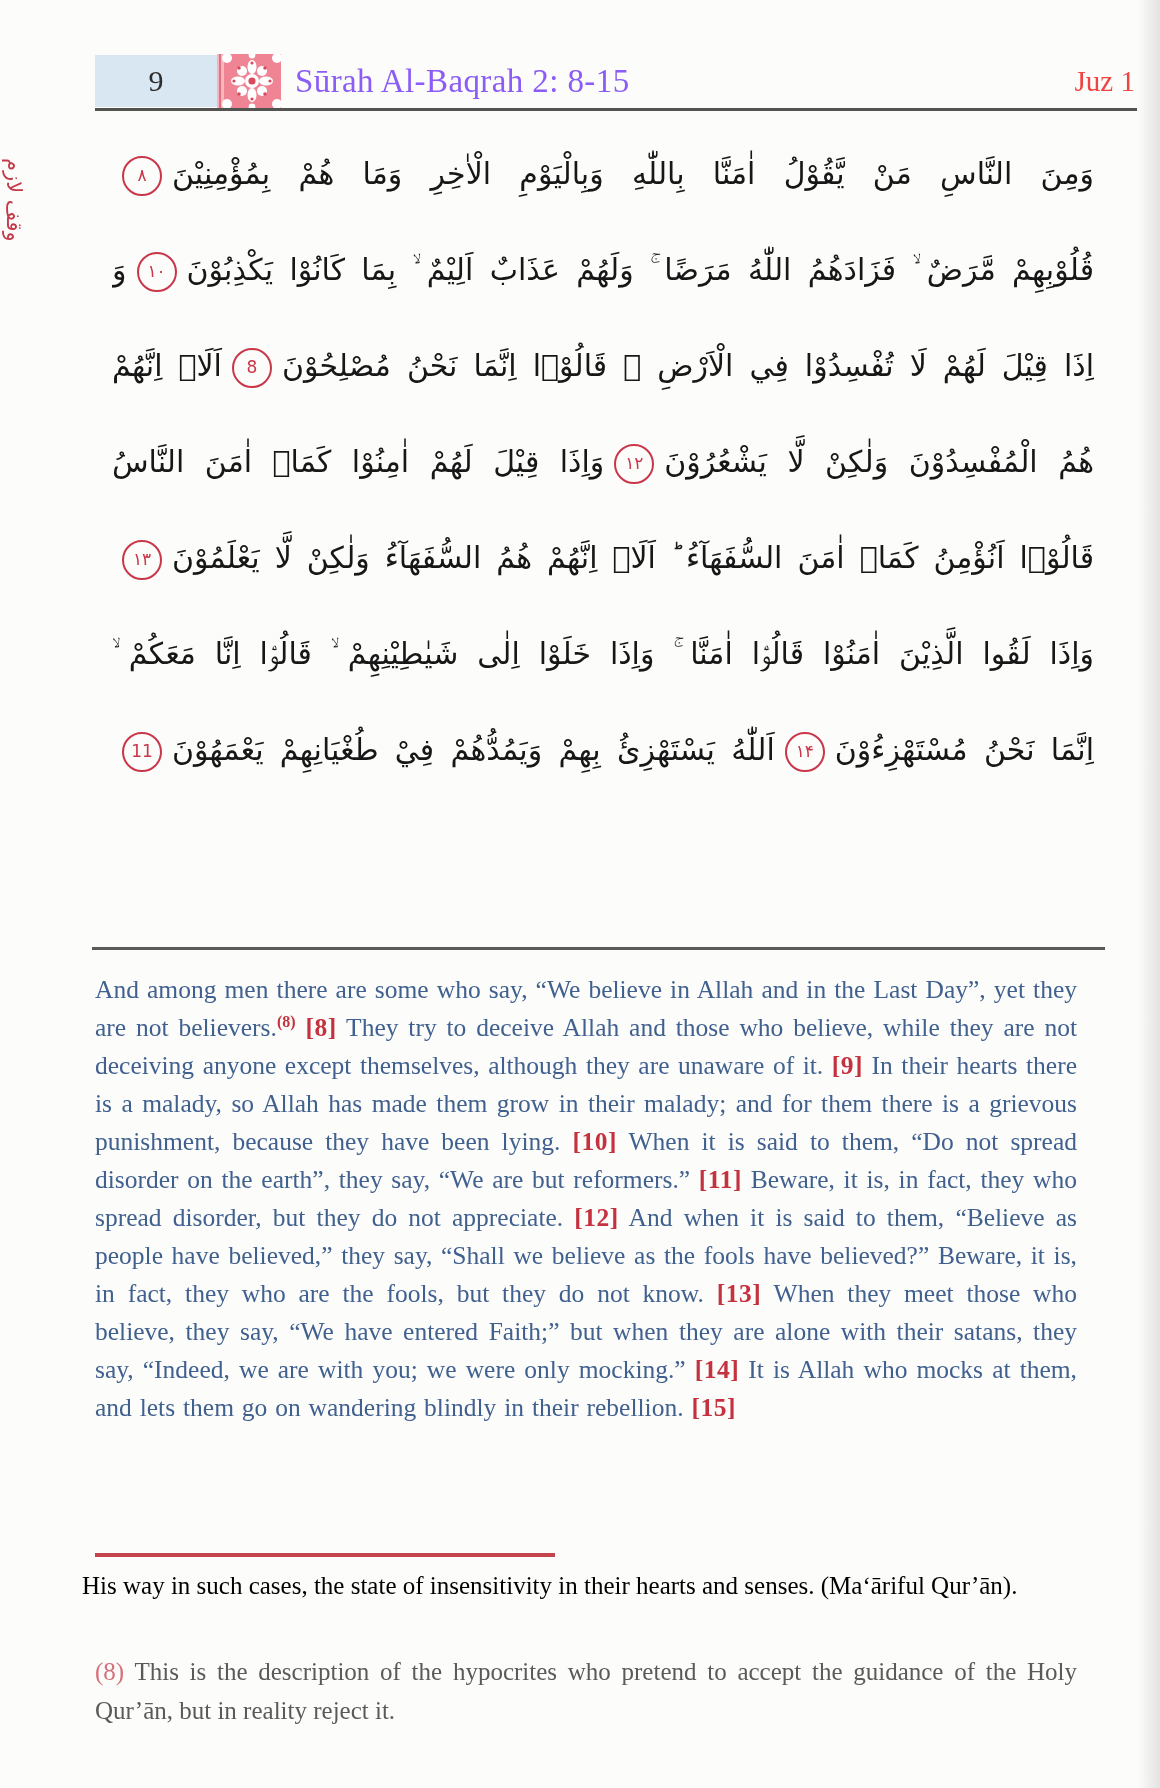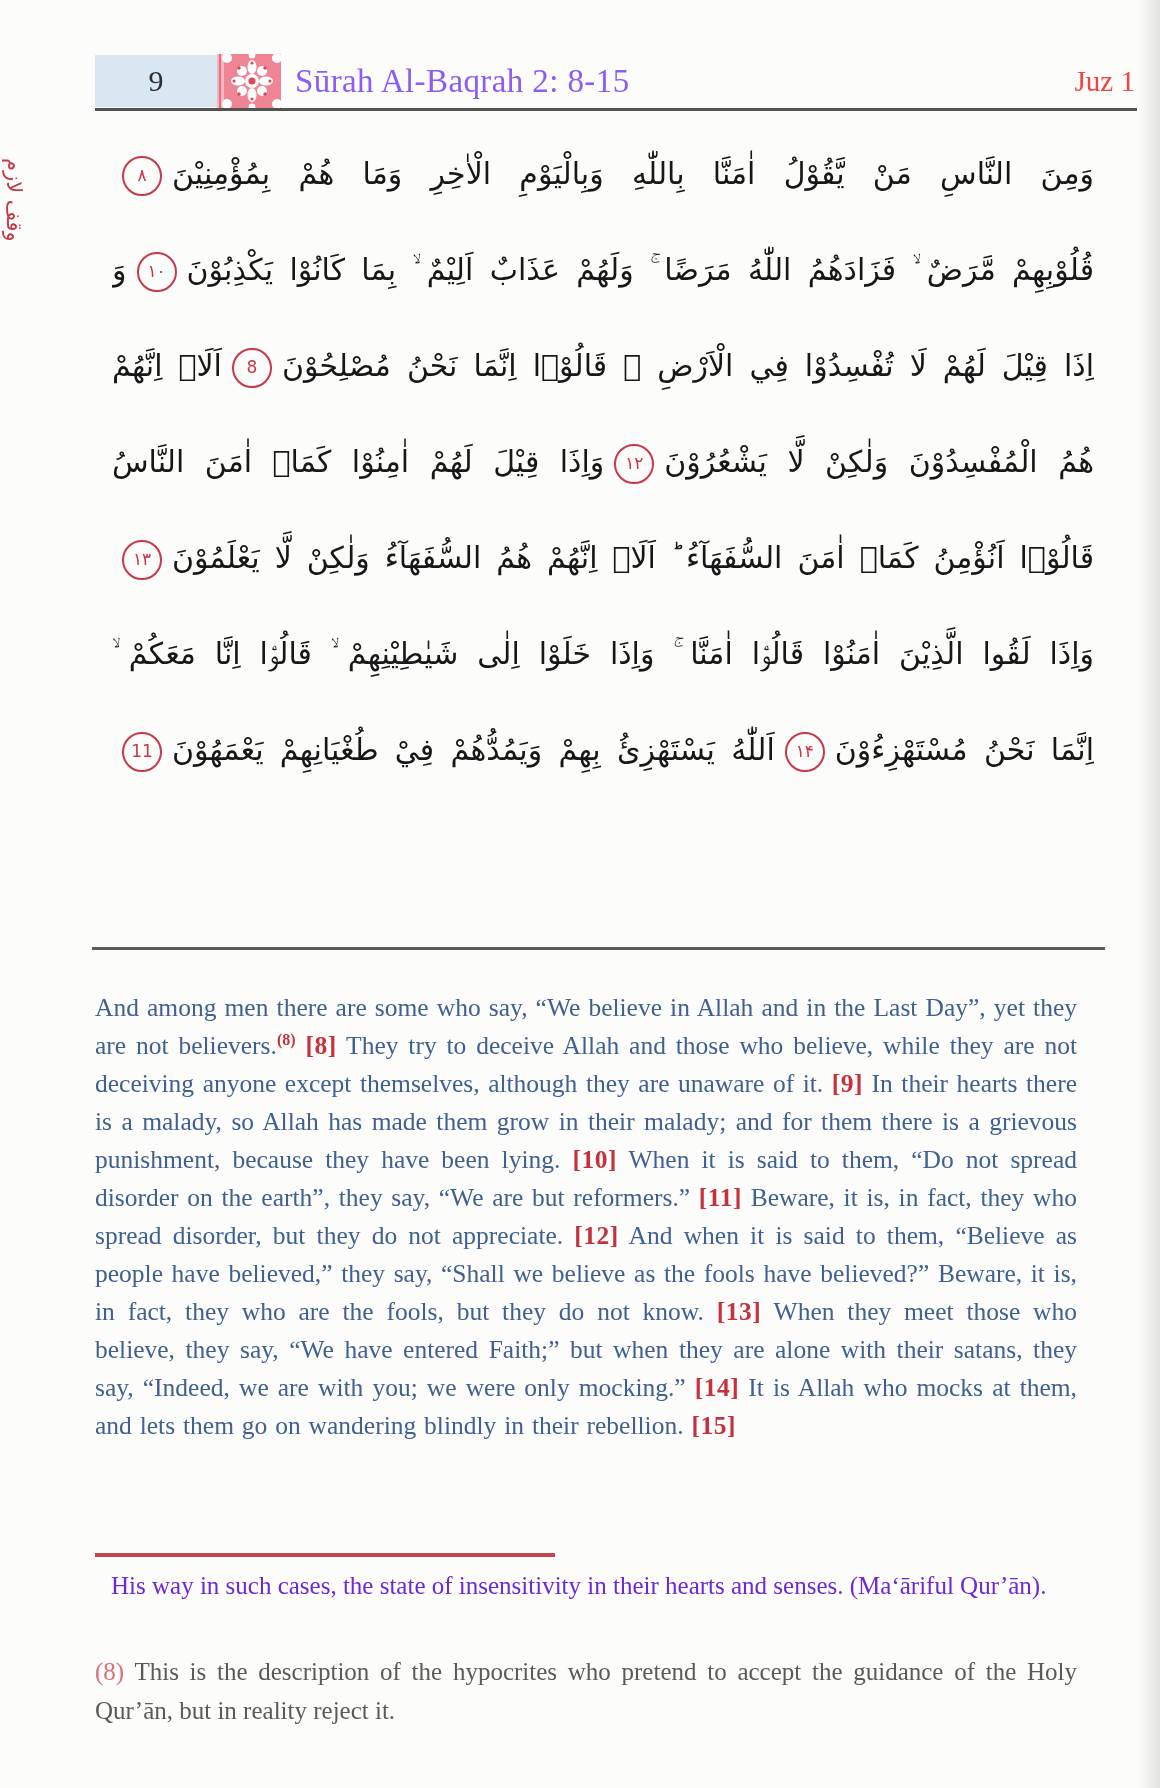--- a/index.html
+++ b/index.html
@@ -30,28 +30,28 @@
   .waqf-label{position:absolute;left:26px;top:158px;color:#c43a48;
     font-family:"DejaVu Sans",sans-serif;font-size:21px;transform:rotate(90deg);
     transform-origin:left top;white-space:nowrap;}
 
   
   .rule-main{position:absolute;left:92px;top:947px;width:1013px;height:3px;background:#5a5a58;}
   .rule-red{position:absolute;left:95px;top:1553px;width:460px;height:4px;background:#c4454e;}
 
   
   .translation{position:absolute;left:95px;top:971px;width:982px;font-size:25.5px;
-    line-height:38px;color:#40608f;text-align:justify;word-spacing:1.5px;margin-top:18px;}
+    line-height:38px;color:#40608f;text-align:justify;word-spacing:1.5px;}
   .seg-text{color:inherit;}
   .seg-marker{color:#c5323f;font-weight:700;letter-spacing:.5px;}
   .seg-ref{color:#c5323f;font-size:16px;vertical-align:super;line-height:0;font-weight:700;}
 
   
-  .commentary{position:absolute;left:111px;top:1566px;width:982px;font-size:25px;
-    line-height:39px;color:#6d28d9;text-align:justify;}
+  .commentary{position:absolute;left:82px;top:1566px;width:982px;font-size:25px;
+    line-height:39px;color:#000000;text-align:justify;}
   .footnote{position:absolute;left:95px;top:1652px;width:982px;font-size:25px;
     line-height:39px;color:#5a5a5a;text-align:justify;}
   .footnote-ref{color:#d6707b;}
 </style>
 </head>
 <body>
 
 <div class="page">
   <div class="page-edge"></div>
 

